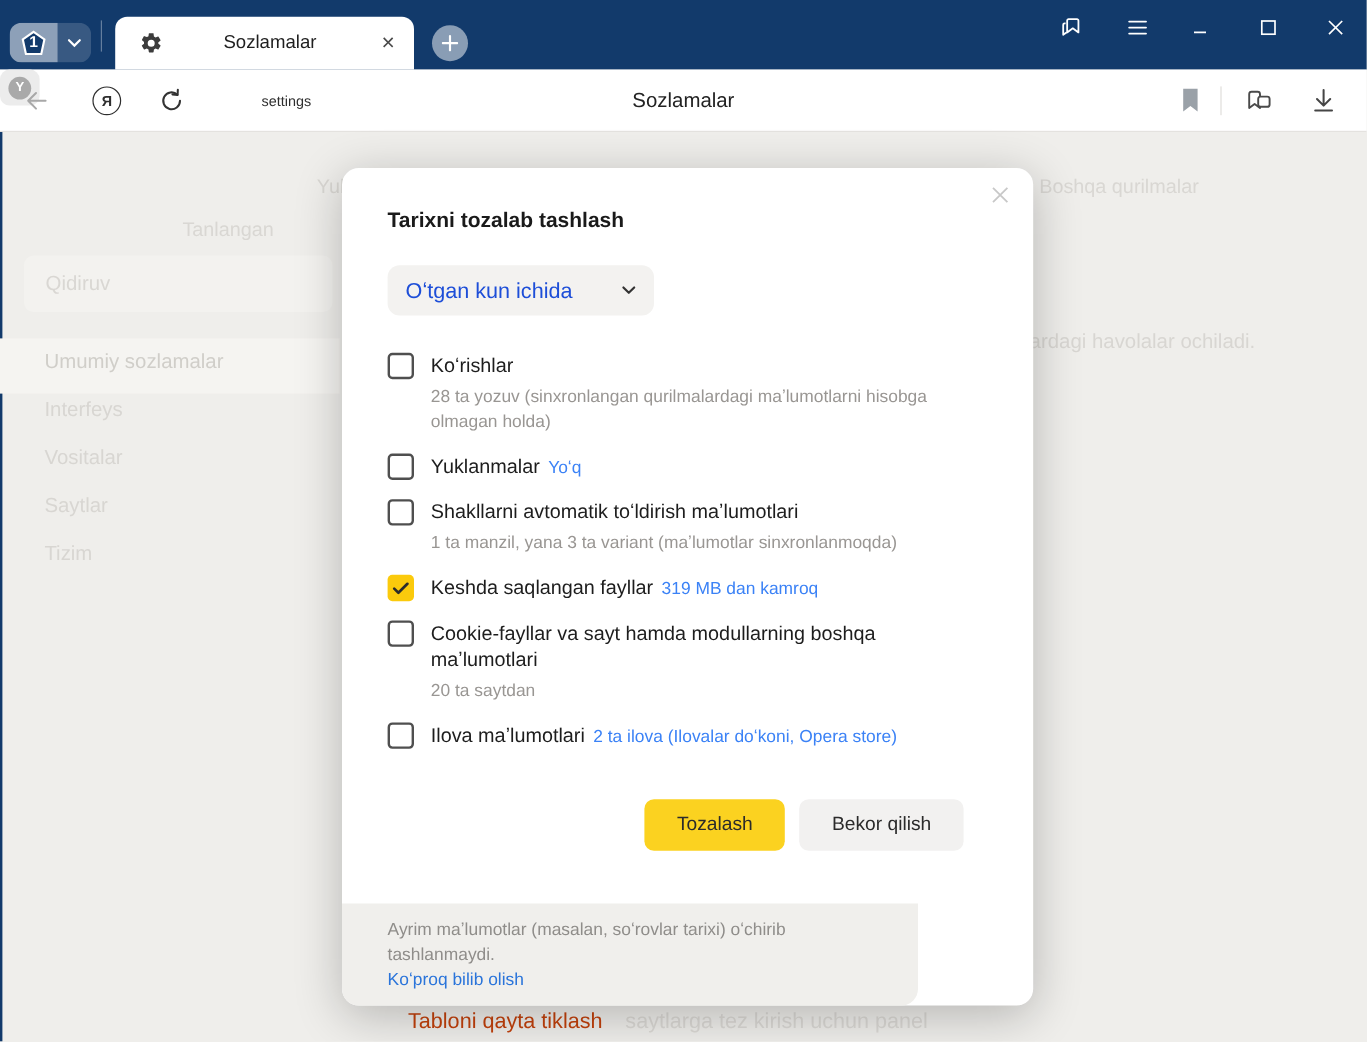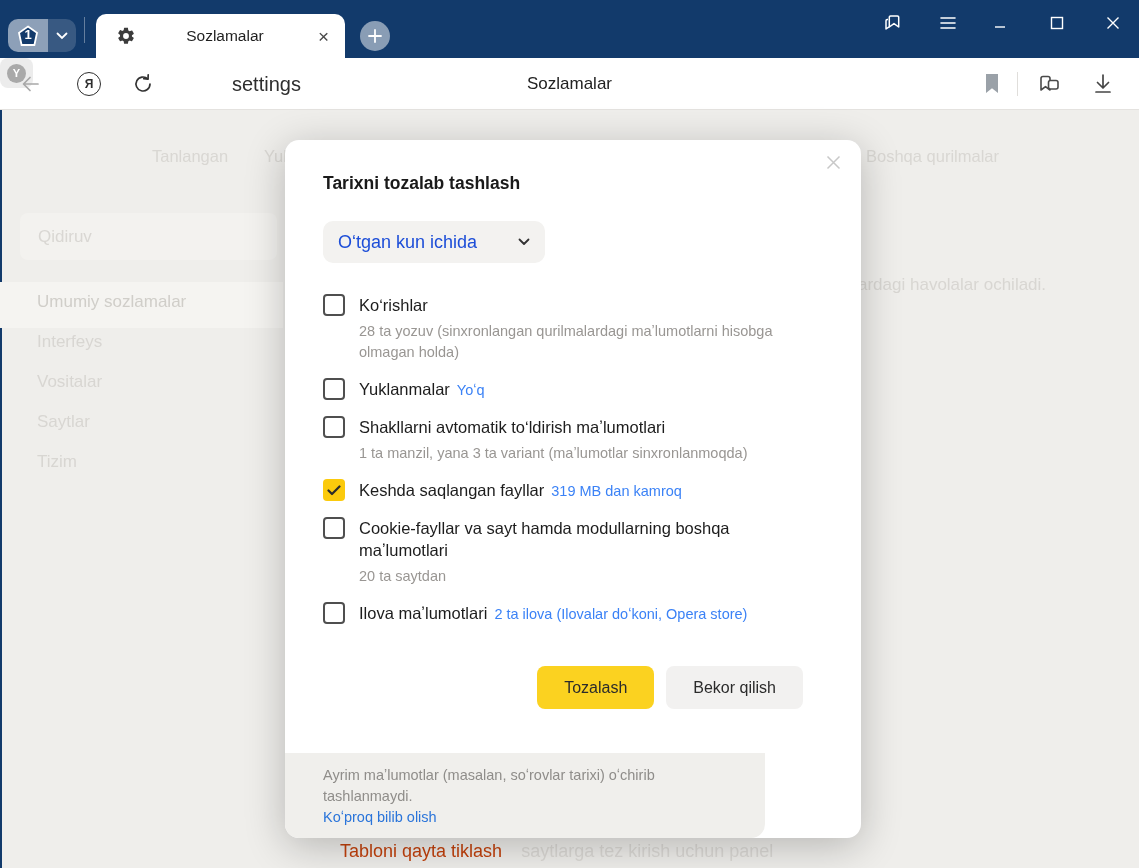--- a/index.html
+++ b/index.html
@@ -25,21 +25,21 @@
 
   
   .toolbar { position:absolute; left:0; top:58px; width:1139px; height:52px; background:#fff; border-bottom:1px solid #e4e2df; }
   .tb-ic { position:absolute; top:0; height:52px; display:flex; align-items:center; justify-content:center; cursor:pointer; }
   .back { left:16px; width:30px; color:#a8a8a8; font-size:22px; }
   .ya-circle { left:74px; width:30px; }
   .ya-circle .circ { width:24px; height:24px; border:1.8px solid #2e2e2e; border-radius:50%; display:flex; align-items:center; justify-content:center; font-size:12px; font-weight:bold; color:#2e2e2e; }
   .refresh { left:128px; width:30px; }
   .sitebadge { left:175px; top:11px; width:33px; height:30px; background:#ececec; border-radius:8px; display:flex; align-items:center; justify-content:center; cursor:pointer; }
   .sitebadge .yc { width:19px; height:19px; background:#a9a9a9; border-radius:50%; color:#fff; font-size:11px; font-weight:bold; display:flex; align-items:center; justify-content:center; }
-  .urltext { position:absolute; left:218px; top:0; height:52px; display:flex; align-items:center; font-size:20px; color:#2e2e2e; cursor:text;margin-left:14px; }
+  .urltext { position:absolute; left:218px; top:0; height:52px; display:flex; align-items:center; font-size:12px; color:#2e2e2e; cursor:text; }
   .pagetitle { position:absolute; left:0; width:1139px; top:0; height:52px; display:flex; align-items:center; justify-content:center; font-size:17px; color:#222; pointer-events:none; }
   .tb-sep { position:absolute; left:1017px; top:14px; width:1px; height:24px; background:#e0dedb; }
   .bmflag { left:978px; width:28px; }
   .collections { left:1032px; width:34px; }
   .download { left:1088px; width:30px; }
 
   
   .page { position:absolute; left:0; top:110px; width:1139px; height:758px; background:#efeeeb; }
   .edge { position:absolute; left:0; top:0; width:2px; height:758px; background:#123a6b; }
   .bgtab { position:absolute; top:37px; font-size:16.5px; color:#d9d7d3; cursor:pointer; white-space:nowrap; }
@@ -173,21 +173,21 @@
   <div class="tb-ic download">
     <svg width="22" height="24" viewBox="0 0 22 24">
       <path d="M11 3v12M5.5 10.5 11 16l5.5-5.5" fill="none" stroke="#454545" stroke-width="1.7" stroke-linecap="round" stroke-linejoin="round"></path>
       <path d="M4 20h14" stroke="#454545" stroke-width="1.7" stroke-linecap="round"></path>
     </svg>
   </div>
 </div>
 
 <div class="page">
   <div class="edge"></div>
-  <div class="bgtab" style="left:152px;">Tanlangan</div>
+  <div class="bgtab" style="left:152px;margin-top:36px;">Tanlangan</div>
   <div class="bgtab" style="left:264px;text-align:center;">Yukl</div>
   <div class="bgtab" style="left:866px;">Boshqa qurilmalar</div>
 
   <div class="searchbox">
     <span>Qidiruv</span>
   </div>
 
   <div class="sel-band"></div>
   <div class="sideitem" style="top:182px;color:#d0cec9;">Umumiy sozlamalar</div>
   <div class="sideitem" style="top:222px;">Interfeys</div>

